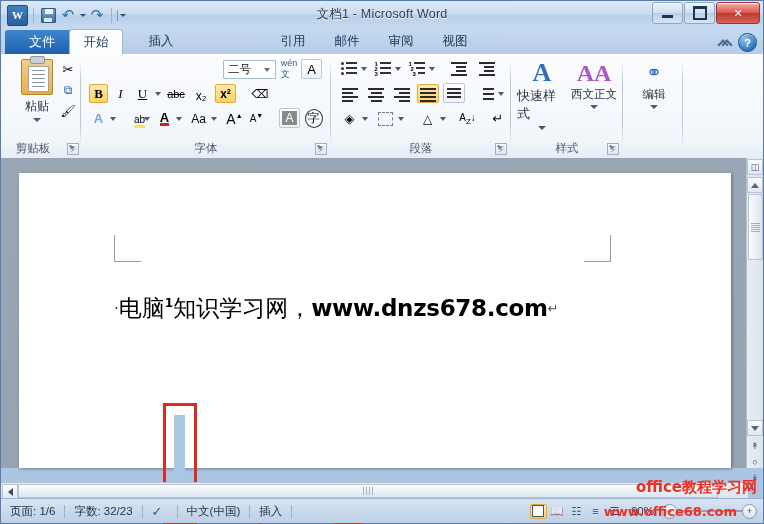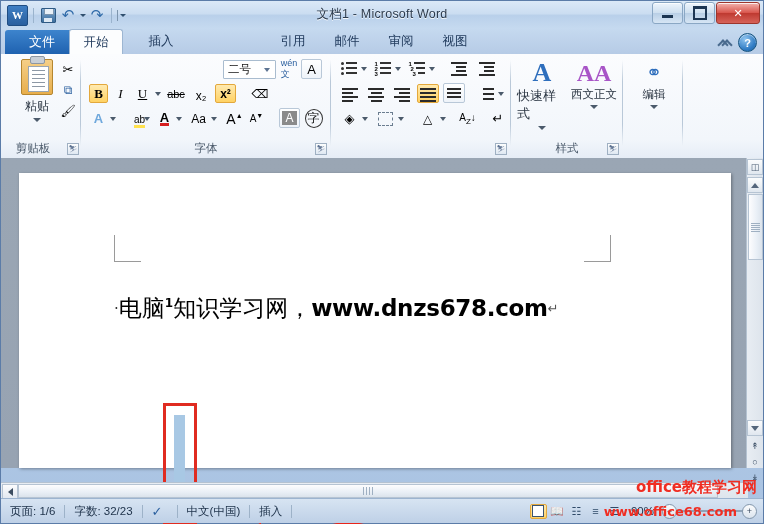--- a/index.html
+++ b/index.html
@@ -569,20 +569,21 @@
         <span style="font-size:12px;">△</span>
       </div>
       <div class="mini-caret" style="left:109px;top:63px;"></div>
       <div class="ibtn" style="left:126px;top:55px;width:21px;height:19px;">
         <span style="font-size:10px;">A<sub style="font-size:8px;">Z</sub>↓</span>
       </div>
       <div class="ibtn" style="left:158px;top:55px;width:18px;height:19px;">
         <span style="font-size:13px;">↵</span>
       </div>
 
+      <div class="glabel">段落</div>
       <div class="gdialog">⛷</div>
       <div class="gdiv"></div>
     </div>
 
     <div class="rgroup" style="left:510px;width:112px;">
       <div style="position:absolute;left:6px;top:5px;width:50px;display:flex;flex-direction:column;align-items:center;">
         <span style="font-size:26px;color:#2f6fbd;font-weight:bold;line-height:28px;font-family:'Liberation Serif',serif;">A</span>
         <span style="font-size:13px;color:#2a3542;">快速样式</span>
         <span class="cap-caret"></span>
       </div>

